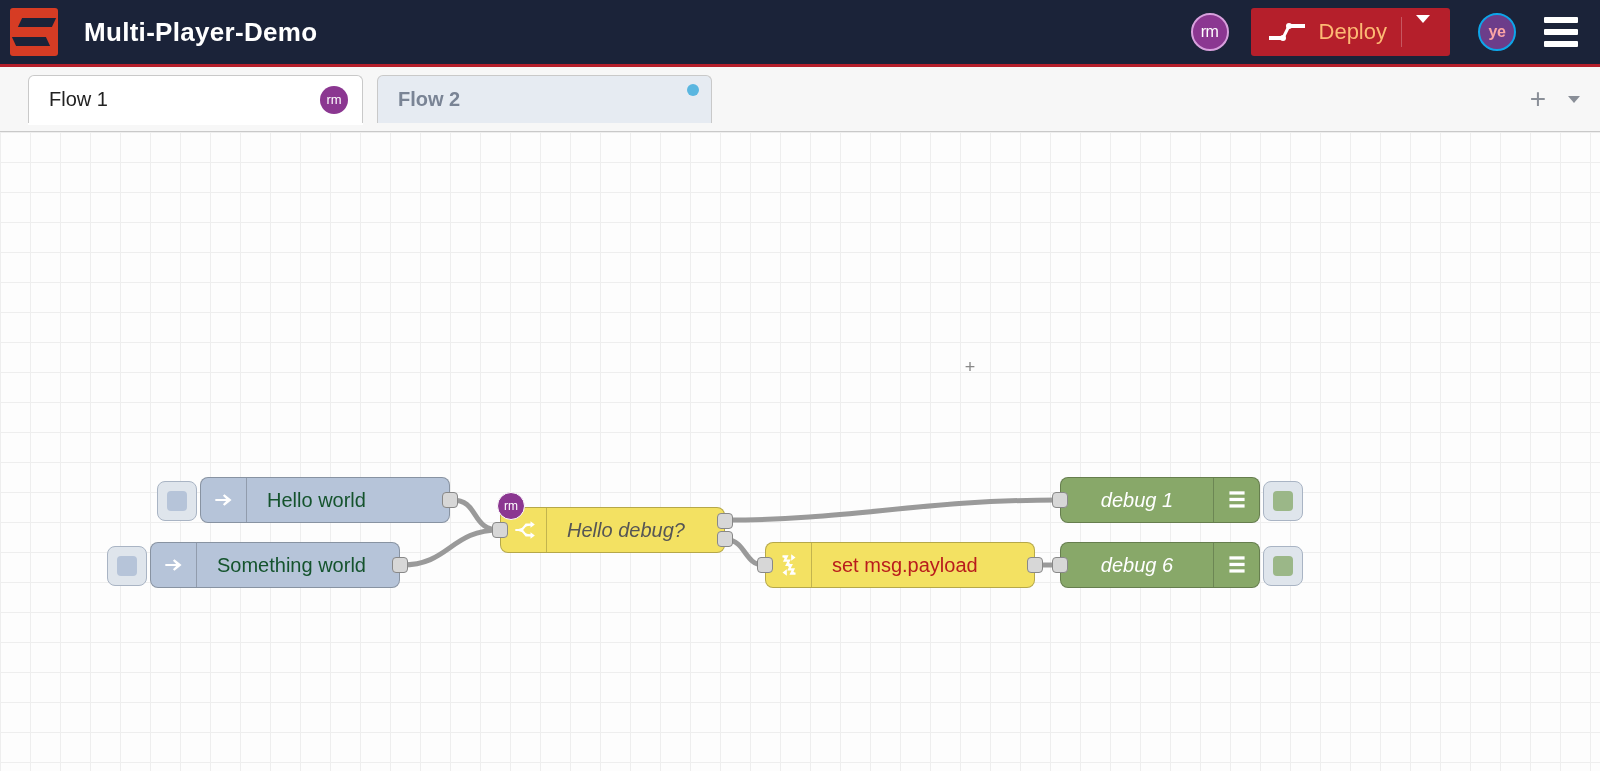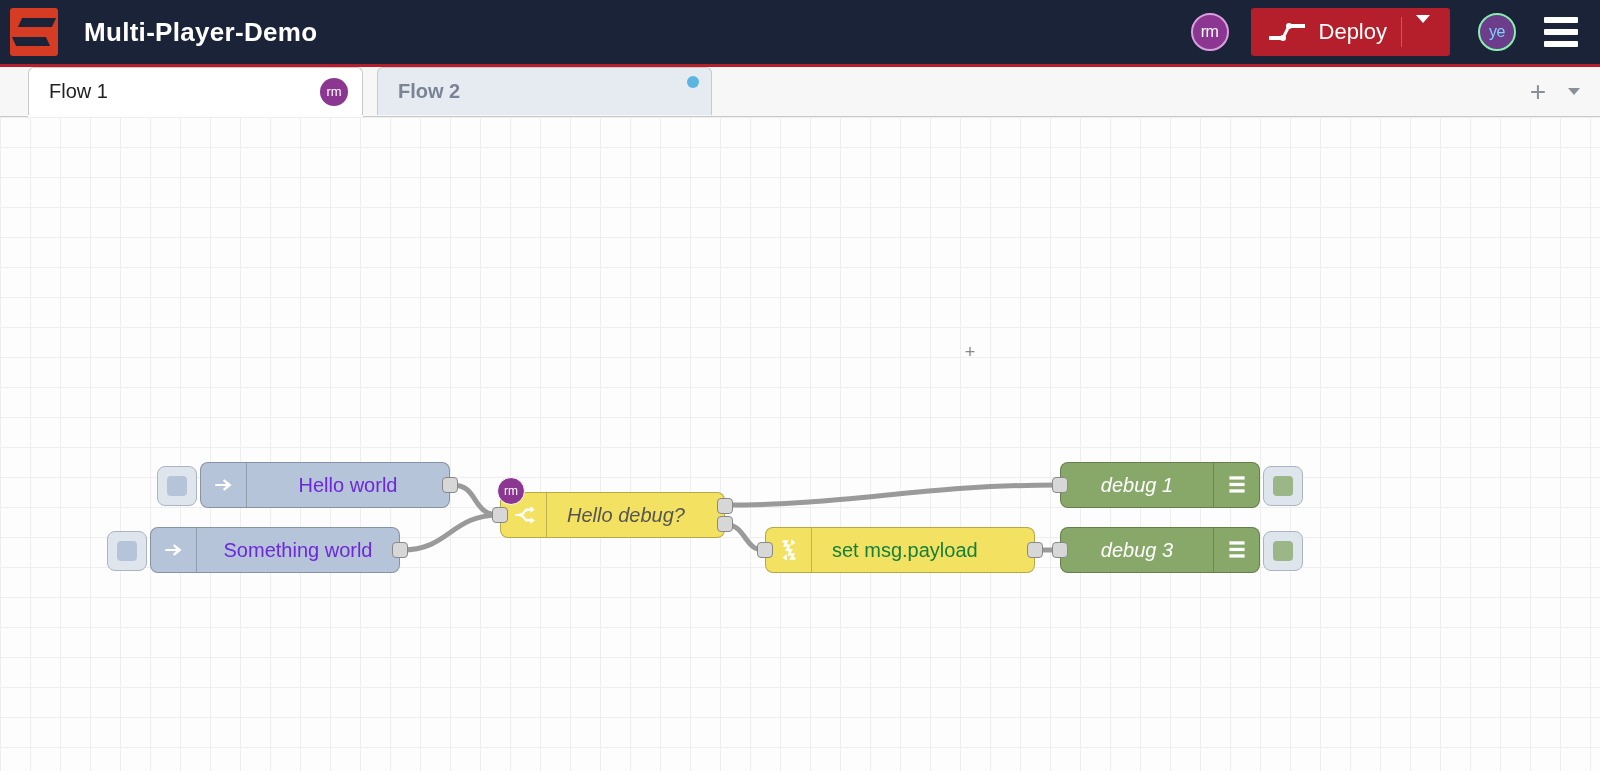--- a/index.html
+++ b/index.html
@@ -54,41 +54,41 @@
     width: 38px; height: 38px;
     border-radius: 50%;
     display: flex;
     align-items: center;
     justify-content: center;
     font-size: 16px;
     font-weight: 400;
     letter-spacing: -0.5px;
   }
   .avatar.rm { background: #8b3791; border: 2px solid #d8a0dd; color:#fff; }
-  .avatar.ye { background: #6c3d8a; border: 2px solid #86efac; color:#7dd3fc; }
+  .avatar.ye { background: #6c3d8a; border: 2px solid #0ea5e9; color:#fca5a5;font-weight:bold; }
 
   .deploy-btn {
     display: flex;
     align-items: center;
     background: #B51F2B;
     height: 48px;
     border-radius: 3px;
     margin: 0 28px 0 22px;
     padding: 0 6px 0 16px;
     cursor: pointer;
   }
   .deploy-icon {
     width: 40px; height: 22px;
     position: relative;
     margin-right: 12px;
   }
   .deploy-icon svg { width: 100%; height: 100%; }
   .deploy-label {
     font-size: 22px;
-    color: #ffffff;
+    color: #fdba74;
     padding-right: 14px;
   }
   .deploy-caret {
     border-left: 1px solid rgba(255,255,255,.25);
     padding: 6px 14px;
   }
   .caret-down {
     width: 0; height: 0;
     border-left: 7px solid transparent;
     border-right: 7px solid transparent;
@@ -103,25 +103,25 @@
     cursor: pointer;
   }
   .menu-icon div {
     width: 34px; height: 6px;
     background: #fff;
     border-radius: 1px;
   }
 
   
   .tabbar {
-    height: 50px;
+    height: 65px;
     background: #f7f7f7;
     border-bottom: 1px solid #c9c9c9;
     display: flex;
-    align-items: flex-start;
+    align-items: center;
     padding-left: 28px;
     position: relative;
   }
   .tab {
     height: 48px;
     min-width: 335px;
     border: 1px solid #c9c9c9;
     border-bottom: none;
     border-radius: 6px 6px 0 0;
     display: flex;
@@ -232,39 +232,39 @@
     order: 2;
   }
   .node .label {
     flex: 1;
     padding: 0 20px;
     white-space: nowrap;
   }
   .node.italic .label { font-style: italic; }
 
   
-  .inject { background:#b6c4d9; color:#6d28d9; width: 250px; text-align: center;}
+  .inject { background:#b6c4d9; color:#14532d; width: 250px;}
   .inject-btn {
     position: absolute;
     left: -44px; top: 3px;
     width: 40px; height: 40px;
     background: #dfe5ec;
     border: 1px solid #a9b4c4;
     border-radius: 8px;
     cursor: pointer;
   }
   .inject-btn::after{
     content:'';
     position:absolute; inset:9px;
     background:#b6c4d9;
     border-radius:4px;
   }
 
   .switch { background:#f3e162; color:#555; width:225px;}
-  .change { background:#f3e162; color:#15803d; width:270px;}
+  .change { background:#f3e162; color:#b91c1c; width:270px;}
   .debug  { background:#88a869; color:#fff; width:200px;}
   .debug .label{ text-align:center; font-style: italic;}
   .debug-btn{
     position:absolute;
     right:-44px; top:3px;
     width:40px;height:40px;
     background:#dfe5ec;
     border:1px solid #a9b4c4;
     border-radius:8px;
     cursor:pointer;
@@ -430,21 +430,21 @@
           <rect x="5" y="4" width="14" height="3" fill="#fff"></rect>
           <rect x="5" y="10" width="14" height="3" fill="#fff"></rect>
           <rect x="5" y="16" width="14" height="3" fill="#fff"></rect>
         </svg>
     </div>
     <div class="debug-btn"></div>
     <div class="port in"></div>
   </div>
 
   <div class="node debug right-icon italic" style="left:1060px;top:410px;">
-    <div class="label">debug 3</div>
+    <div class="label">debug 6</div>
     <div class="iconbox">
       <svg viewBox="0 0 24 24">
           <rect x="5" y="4" width="14" height="3" fill="#fff"></rect>
           <rect x="5" y="10" width="14" height="3" fill="#fff"></rect>
           <rect x="5" y="16" width="14" height="3" fill="#fff"></rect>
         </svg>
     </div>
     <div class="debug-btn"></div>
     <div class="port in"></div>
   </div>

